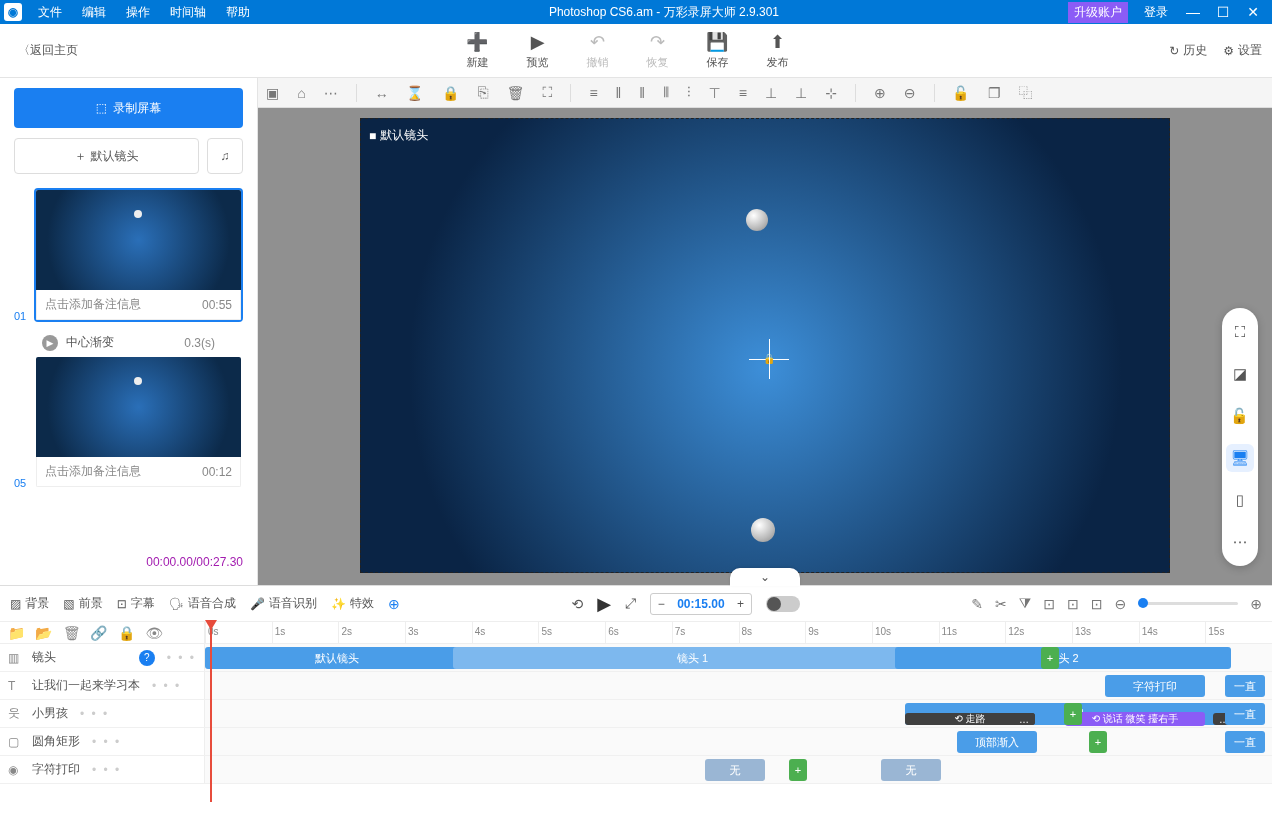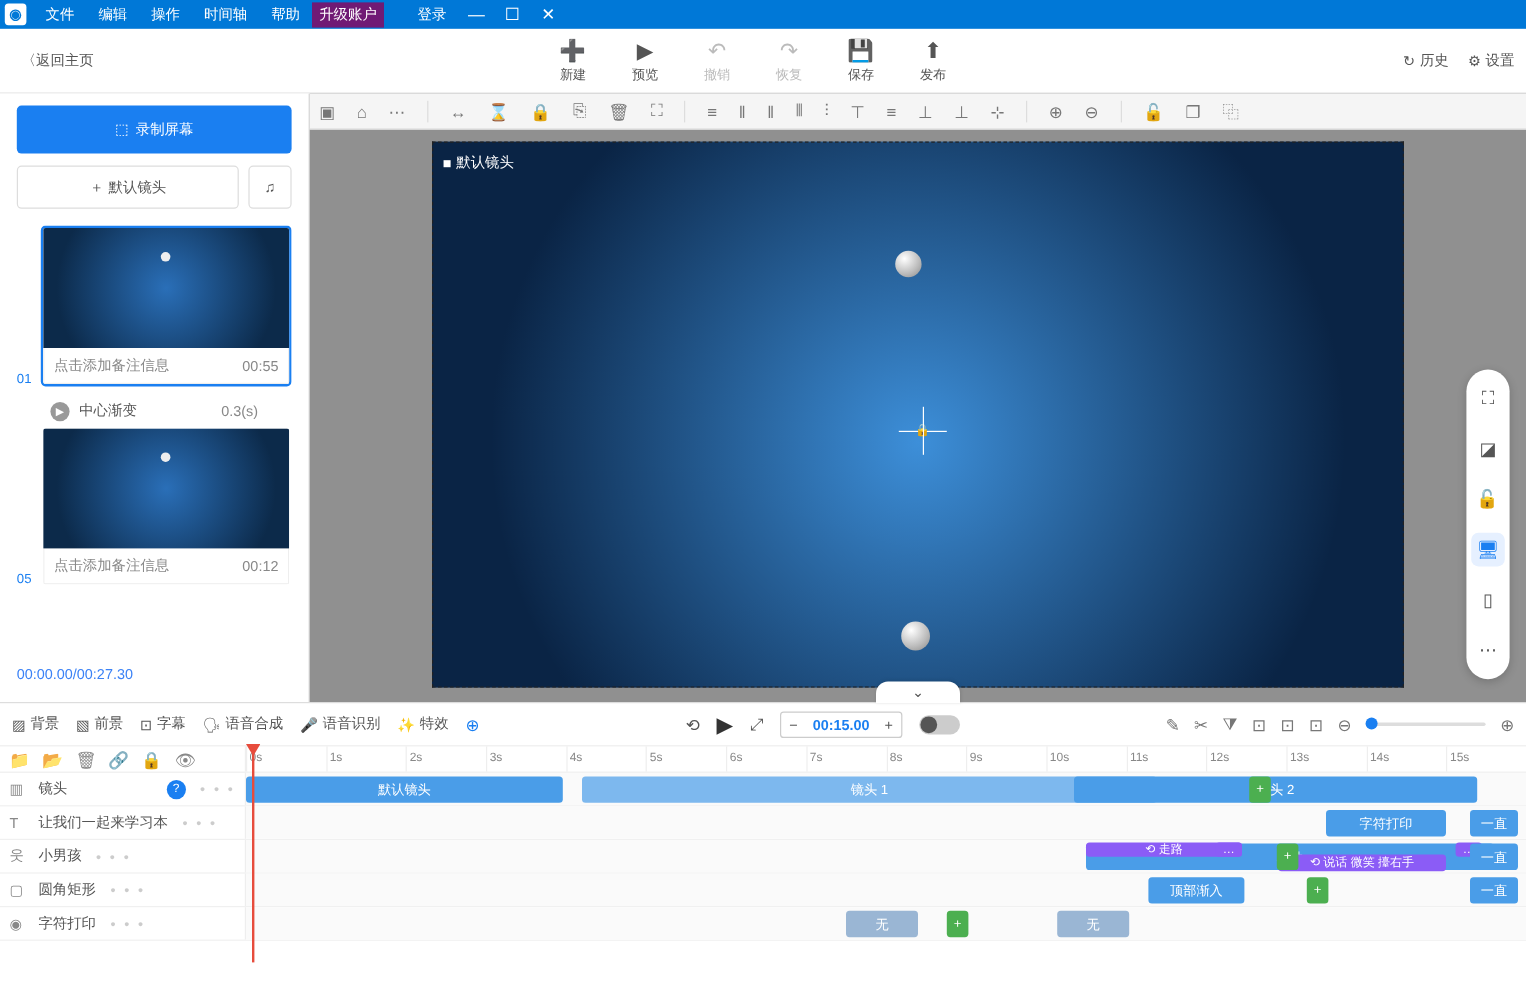--- a/index.html
+++ b/index.html
@@ -1,21 +1,21 @@
 <!DOCTYPE html>
 <html><head>
 <meta charset="utf-8">
 <style>
 *{margin:0;padding:0;box-sizing:border-box;font-family:"Microsoft YaHei",Arial,sans-serif;font-size:12px}
 body{background:#fff;overflow:hidden;width:1272px;height:829px}
 .titlebar{height:24px;background:#0078d7;display:flex;align-items:center;color:#fff;padding:0 4px}
 .titlebar .logo{width:18px;height:18px;background:#fff;border-radius:3px;margin-right:6px;display:flex;align-items:center;justify-content:center;color:#0078d7;font-weight:bold}
 .titlebar .menu-item{padding:0 10px;cursor:pointer}
 .titlebar .title{flex:1;text-align:center}
-.titlebar .upgrade{background:#701a75;padding:2px 6px;margin-right:18px}
+.titlebar .upgrade{background:#8b5cf6;padding:2px 6px;margin-right:6px}
 .titlebar .win-btn{width:30px;text-align:center;font-size:14px;cursor:pointer}
 .toolbar{height:54px;display:flex;align-items:center;border-bottom:1px solid #e4e4e4;padding:0 10px}
 .back-btn{display:flex;align-items:center;color:#555;cursor:pointer;padding:4px 8px}
 .toolbar .center-tools{flex:1;display:flex;justify-content:center;gap:20px}
 .tool-btn{display:flex;flex-direction:column;align-items:center;color:#555;cursor:pointer;min-width:40px}
 .tool-btn.disabled{color:#bbb}
 .tool-icon{font-size:18px;height:22px;display:flex;align-items:center}
 .tool-label{font-size:11px;margin-top:2px}
 .toolbar .right-tools{display:flex;gap:16px;align-items:center}
 .right-tool{display:flex;align-items:center;gap:4px;color:#555;cursor:pointer}
@@ -29,21 +29,21 @@
 .scene-item{display:flex;align-items:flex-end;margin-bottom:8px}
 .scene-num{width:20px;color:#1a7ff1;font-size:11px;padding-top:40px}
 .scene-card{flex:1;border:2px solid transparent;border-radius:4px;overflow:hidden}
 .scene-card.active{border-color:#1a7ff1}
 .scene-thumb{height:100px;background:radial-gradient(circle at 50% 50%,#2a6fb8 0%,#0c2a4a 80%);position:relative}
 .scene-thumb::before{content:"";position:absolute;top:20%;left:48%;width:8px;height:8px;background:#eee;border-radius:50%}
 .scene-info{height:30px;display:flex;align-items:center;justify-content:space-between;padding:0 8px;background:#fff;color:#888;border:1px solid #eee;border-top:none}
 .scene-transition{display:flex;align-items:center;padding:4px 28px;color:#555;gap:8px}
 .scene-transition .play-ico{width:16px;height:16px;border-radius:50%;background:#999;color:#fff;display:flex;align-items:center;justify-content:center;font-size:9px}
 .scene-transition .dur{margin-left:auto;color:#888}
-.time-total{text-align:left;color:#3b82f6;padding:6px 0}
+.time-total{text-align:right;color:#a21caf;padding:6px 0}
 .canvas-area{flex:1;background:#909090;position:relative;display:flex;align-items:flex-start;justify-content:center}
 .canvas-toolbar{position:absolute;top:0;left:0;right:0;height:30px;background:#f5f5f5;border-bottom:1px solid #ddd;display:flex;align-items:center;padding:0 8px;gap:18px;color:#777}
 .ctb-sep{width:1px;height:18px;background:#ddd}
 .ctb-ico{cursor:pointer;font-size:14px}
 .canvas-content{margin-top:40px;width:810px;height:455px;background:radial-gradient(circle at 50% 55%,#3d8fd9 0%,#0a2445 75%);border:1px dashed #222;position:relative}
 .canvas-label{position:absolute;top:8px;left:8px;color:#fff;font-size:13px;display:flex;align-items:center;gap:4px}
 .bubble{position:absolute;border-radius:50%;background:radial-gradient(circle at 35% 30%,#fff,#bbb 60%,#888)}
 .b1{width:22px;height:22px;top:90px;left:385px}
 .b2{width:24px;height:24px;bottom:30px;left:390px}
 .crosshair{position:absolute;top:230px;left:398px;width:20px;height:20px}
@@ -77,33 +77,34 @@
 .track-label{width:205px;display:flex;align-items:center;padding:0 8px;gap:6px;color:#555;border-right:1px solid #eee}
 .track-label .tico{width:18px;color:#888}
 .track-label .help{margin-left:auto;width:16px;height:16px;border-radius:50%;background:#1a7ff1;color:#fff;display:flex;align-items:center;justify-content:center;font-size:10px}
 .track-label .dots{color:#ccc;letter-spacing:2px;margin-left:6px}
 .track-content{flex:1;position:relative;background:#fafafa}
 .clip{position:absolute;top:3px;height:22px;border-radius:3px;display:flex;align-items:center;justify-content:center;color:#fff;font-size:11px;padding:0 6px}
 .clip-blue{background:#4a9de8}
 .clip-blue-lt{background:#7db8ee}
 .clip-green-plus{background:#4caf50;width:18px;padding:0;border-radius:3px}
 .clip-purple{background:#8b5cf6;height:14px;top:12px;font-size:10px}
-.clip-dark{background:#8b5cf6;height:12px;top:2px;font-size:10px}
+.clip-dark{background:#404040;height:12px;top:13px;font-size:10px}
 .clip-gray{background:#9ab6d4}
 </style>
 </head>
 <body>
 
 <div class="titlebar">
   <div class="logo">◉</div>
   <div class="menu-item">文件</div>
   <div class="menu-item">编辑</div>
   <div class="menu-item">操作</div>
   <div class="menu-item">时间轴</div>
   <div class="menu-item">帮助</div>
+  <div class="title">Photoshop CS6.am - 万彩录屏大师 2.9.301</div>
   <div class="upgrade">升级账户</div>
   <div class="menu-item">登录</div>
   <div class="win-btn">—</div>
   <div class="win-btn">☐</div>
   <div class="win-btn">✕</div>
 </div>
 
 <div class="toolbar">
   <div class="back-btn">
     <span>〈</span>
@@ -330,21 +331,21 @@
   <div id="tracks">
       <div class="track-row">
         <div class="track-label">
           <span class="tico">▥</span>
           <span>镜头</span>
           <span class="help">?</span>
           <span class="dots">• • •</span>
         </div>
         <div class="track-content">
           <div class="clip clip-blue" style="left: 0px; width: 264px;">默认镜头</div>
-          <div class="clip clip-blue-lt" style="left: 280px; width: 479px;">镜头 1</div>
+          <div class="clip clip-blue-lt" style="left: 248px; width: 479px;">镜头 1</div>
           <div class="clip clip-blue" style="left: 690px; width: 336px;">镜头 2</div>
           <div class="clip clip-green-plus" style="left: 836px; width: 18px;">+</div>
         </div>
       </div>
       <div class="track-row">
         <div class="track-label">
           <span class="tico">T</span>
           <span>让我们一起来学习本</span>
           <span class="dots">• • •</span>
         </div>

